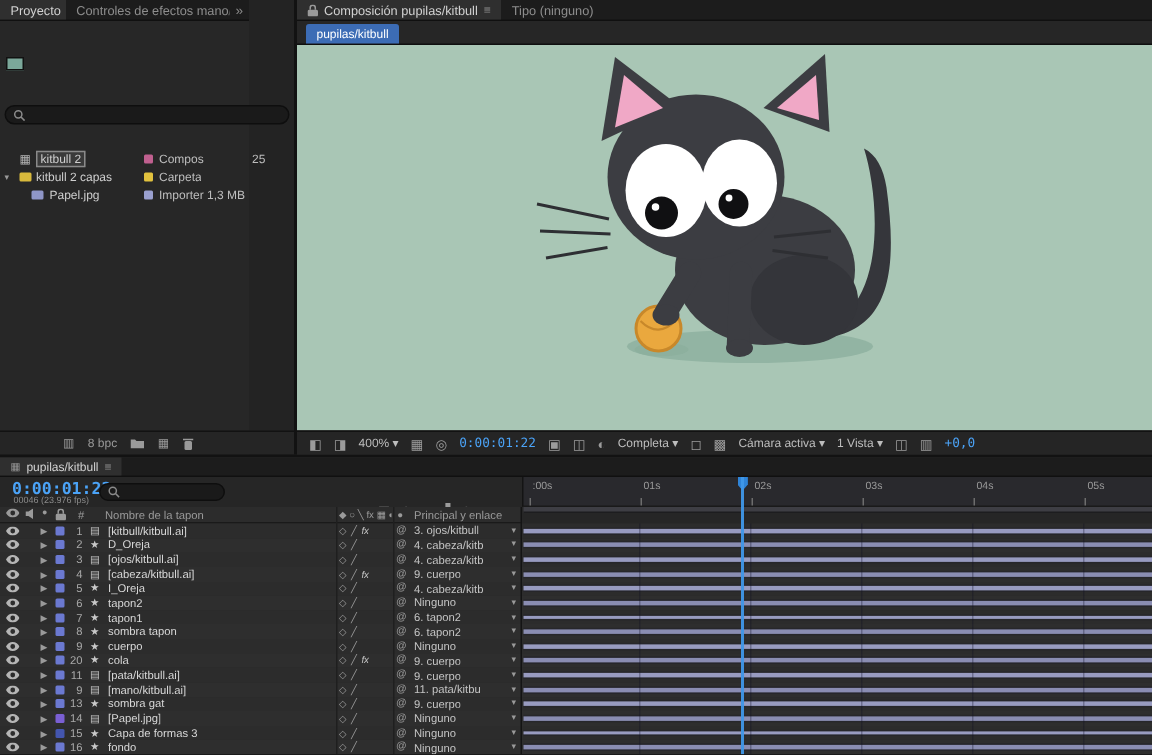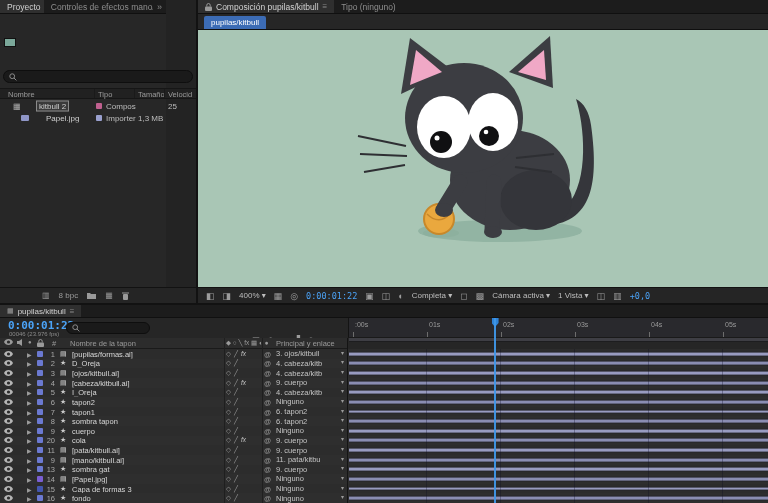--- a/index.html
+++ b/index.html
@@ -20,22 +20,22 @@
 #proj-header{position:absolute;left:0;top:88px;width:196px;height:11px;background:#212121;border-top:1px solid #161616;border-bottom:1px solid #161616;color:#9a9a9a;font-size:7.5px}
 #proj-header span{position:absolute;top:1px}
 .pcol-line{position:absolute;top:0;bottom:0;width:1px;background:#1a1a1a}
 #prows{position:absolute;left:0;top:100px;width:196px}
 .prow{position:relative;height:12px;font-size:8px;color:#cfcfcf}
 .prow span{position:absolute;top:50%;transform:translateY(-50%);white-space:nowrap}
 .p-twirl{left:3px;color:#9a9a9a;font-size:6px}
 .p-glyph{left:13px;color:#b3b3b3;font-size:8px}
 .p-chipicon{left:13px;width:8px;height:6px;border-radius:1px}
 .prow[data-indent="1"] .p-glyph,.prow[data-indent="1"] .p-chipicon{left:21px}
-.p-name{left:36px;max-width:62px;overflow:hidden}
-.prow[data-indent="1"] .p-name{left:46px}
+.p-name{left:24px;max-width:62px;overflow:hidden}
+.prow[data-indent="1"] .p-name{left:33px}
 .prow[data-sel="true"] .p-name{border:1px solid #8a8a8a;background:#3a3a3a;padding:0 2px}
 .p-chip{left:96px;width:6px;height:6px;border-radius:1px}
 .p-type{left:106px;color:#bdbdbd;max-width:30px;overflow:hidden}
 .p-size{left:138px;color:#bdbdbd}
 .p-rate{left:168px;color:#bdbdbd}
 #proj-footer{position:absolute;left:0;bottom:0;width:196px;height:16px;background:#252525;border-top:1px solid #121212;display:flex;align-items:center;gap:9px;padding-left:42px;color:#9a9a9a;font-size:8px}
 
 #vdiv{position:absolute;left:196px;top:0;width:2px;height:303px;background:#121212}
 #hdiv{position:absolute;left:0;top:303px;width:768px;height:2px;background:#121212}
 
@@ -106,40 +106,41 @@
 
     <div id="proj-thumb"></div>
 
     <div class="search" style="left:3px;top:70px;width:190px;height:13px">
       <svg width="8" height="8" viewBox="0 0 8 8">
           <circle cx="3.2" cy="3.2" r="2.4" fill="none" stroke="#8a8a8a"></circle>
           <path d="M5 5L7.4 7.4" stroke="#8a8a8a"></path>
         </svg>
     </div>
 
-    <div id="proj-header">
-      <span style="left:8px">Nombre</span>
-      <span style="left:98px">Tipo</span>
-      <span style="left:138px">Tamaño</span>
-      <span style="left:168px">Velocid</span>
-      <i class="pcol-line" style="left:94px"></i>
-        <i class="pcol-line" style="left:134px"></i>
-        <i class="pcol-line" style="left:164px"></i>
-    </div>
 
     <div id="prows">
       <div class="prow" data-sel="true" data-indent="0">
           <span class="p-twirl"></span>
 
           <span class="p-glyph">▦</span>
           <span class="p-name">kitbull 2</span>
           <span class="p-chip" style="background: rgb(192, 96, 143);"></span>
           <span class="p-type">Composición</span>
           <span class="p-size"></span>
           <span class="p-rate">25</span>
+        </div>
+        <div class="prow" data-sel="false" data-indent="0">
+          <span class="p-twirl">▾</span>
+          <span class="p-chipicon" style="background: rgb(216, 185, 60);"></span>
+          <span class="p-glyph"></span>
+          <span class="p-name">kitbull 2 capas</span>
+          <span class="p-chip" style="background: rgb(226, 194, 62);"></span>
+          <span class="p-type">Carpeta</span>
+          <span class="p-size"></span>
+          <span class="p-rate"></span>
         </div>
         <div class="prow" data-sel="false" data-indent="1">
           <span class="p-twirl"></span>
           <span class="p-chipicon" style="background: rgb(143, 150, 199);"></span>
           <span class="p-glyph"></span>
           <span class="p-name">Papel.jpg</span>
           <span class="p-chip" style="background: rgb(154, 160, 207);"></span>
           <span class="p-type">ImporterJPEG</span>
           <span class="p-size">1,3 MB</span>
           <span class="p-rate"></span>
@@ -307,21 +308,21 @@
           </span>
           <span class="c-eye">
             <svg width="9" height="6" viewBox="0 0 9 6">
               <path d="M4.5 0C2.5 0 .8 1.2 0 3c.8 1.8 2.5 3 4.5 3S8.2 4.8 9 3C8.2 1.2 6.5 0 4.5 0zm0 4.6a1.6 1.6 0 110-3.2 1.6 1.6 0 010 3.2z" fill="#b5b5b5"></path>
             </svg>
           </span>
           <span class="c-twirl">▶</span>
           <span class="c-chip" style="background: rgb(107, 121, 209);"></span>
           <span class="c-num">1</span>
           <span class="c-gl">▤</span>
-          <span class="c-name">[pupilas/formas.ai]</span>
+          <span class="c-name">[kitbull/kitbull.ai]</span>
           <span class="c-sw"><i>◇</i><i>╱</i><i class="fxm">fx</i></span>
           <span class="c-pw">@</span>
           <span class="c-parent">
             <span class="ptxt">3. ojos/kitbull</span><span class="caret">▾</span>
           </span>
         </div>
         <div class="lrow">
           <span class="c-track">
             <span class="bar"></span>
           </span>

